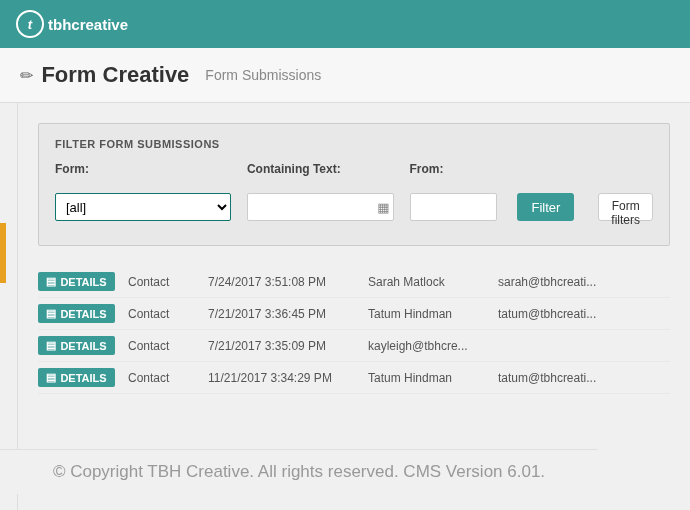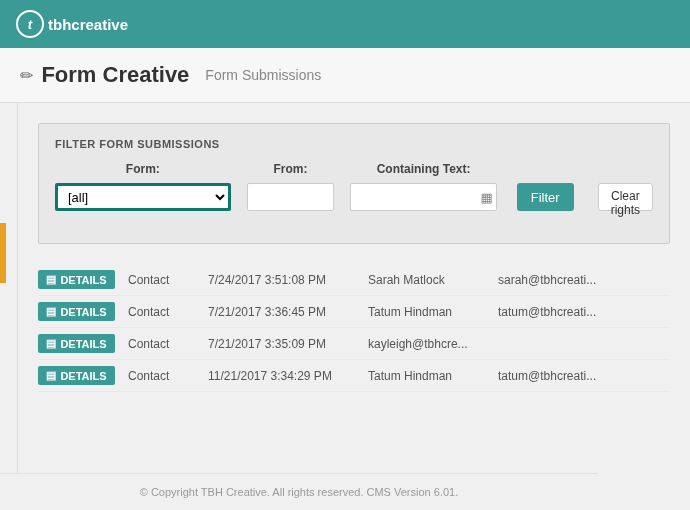--- a/index.html
+++ b/index.html
@@ -87,56 +87,55 @@
       flex: 1;
       padding: 20px 20px;
       overflow-x: hidden;
     }
 
     
     .filter-box {
       background: #e8e8e8;
       border: 1px solid #ccc;
       border-radius: 2px;
-      padding: 14px 16px 32px;
+      padding: 14px 16px 24px;
       margin-bottom: 20px;
     }
     .filter-title {
       font-size: 11px;
       font-weight: bold;
       color: #555;
       text-transform: uppercase;
       letter-spacing: 0.5px;
       margin-bottom: 12px;
     }
     .filter-row {
       display: flex;
       gap: 16px;
       align-items: flex-end;
       flex-wrap: nowrap;
     }
     .filter-group {
       display: flex;
       flex-direction: column;
-      gap: 7px;
-      align-items: center;
+      gap: 17px;
     }
     .filter-group.form-group { width: 240px; }
     .filter-group.text-group { width: 200px; }
     .filter-group.from-group { width: 120px; }
 
     .filter-label {
       font-size: 12px;
       color: #444;
       font-weight: bold;
     }
     .filter-select {
       width: 100%;
       height: 28px;
-      border: 3px solid #0f766e;
+      border: 1px solid #0f766e;
       background: white;
       padding: 0 6px;
       font-size: 13px;
       border-radius: 2px;
       appearance: auto;
     }
     .filter-input {
       width: 100%;
       height: 28px;
       border: 1px solid #ccc;
@@ -225,25 +224,25 @@
     }
     .details-icon {
       font-size: 11px;
     }
 
     
     .footer {
       text-align: center;
       padding: 12px;
       color: #999;
-      font-size: 11px;
+      font-size: 17px;
       background: #f0f0f0;
       border-top: 1px solid #e0e0e0;
       position: absolute;
-      bottom: 0;
+      bottom: 16px;
       width: 598px;
     }
   </style>
 </head>
 <body>
 
 <div class="top-header">
   <div class="logo-text">
     <div class="logo-icon">t</div>
     <span><span style="font-weight:bold;">tbh</span>creative</span>
@@ -267,38 +266,38 @@
 
     <div class="filter-box">
       <div class="filter-title">FILTER FORM SUBMISSIONS</div>
       <div class="filter-row">
 
         <div class="filter-group form-group">
           <label class="filter-label">Form:</label>
           <select class="filter-select">
             <option>[all]</option>
           </select>
-        </div>
-
-        <div class="filter-group from-group">
-          <label class="filter-label">From:</label>
-          <input type="text" class="filter-input" style="">
         </div>
 
         <div class="filter-group text-group">
           <label class="filter-label">Containing Text:</label>
           <div class="filter-input-icon">
             <input type="text" class="filter-input" style="">
             <span class="cal-icon">▦</span>
           </div>
         </div>
 
+        <div class="filter-group from-group">
+          <label class="filter-label">From:</label>
+          <input type="text" class="filter-input" style="">
+        </div>
+
         <div class="filter-actions">
           <button class="btn-filter">Filter</button>
-          <button class="btn-clear">Clear rights</button>
+          <button class="btn-clear">Form filters</button>
         </div>
       </div>
     </div>
 
     <div class="submissions-table" id="table-container">
         <div class="table-row">
     <div class="col-details">
       <button class="details-btn">
         <span class="details-icon">▤</span>
         <span>DETAILS</span>

